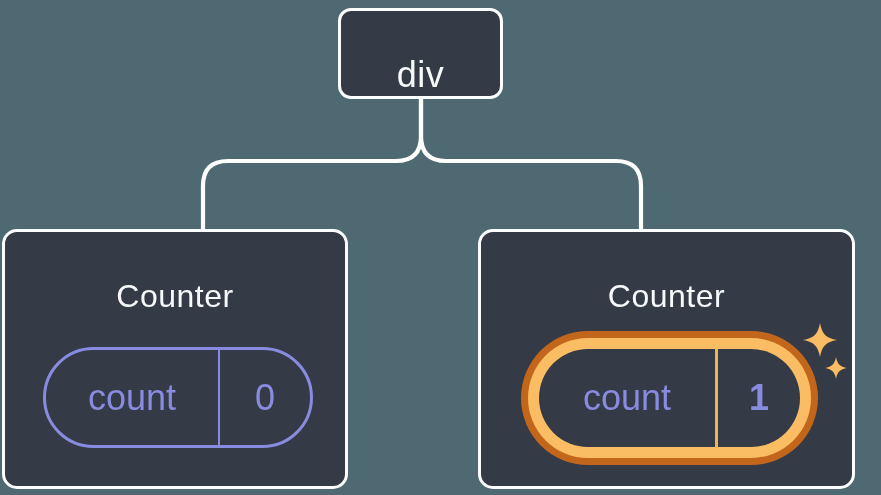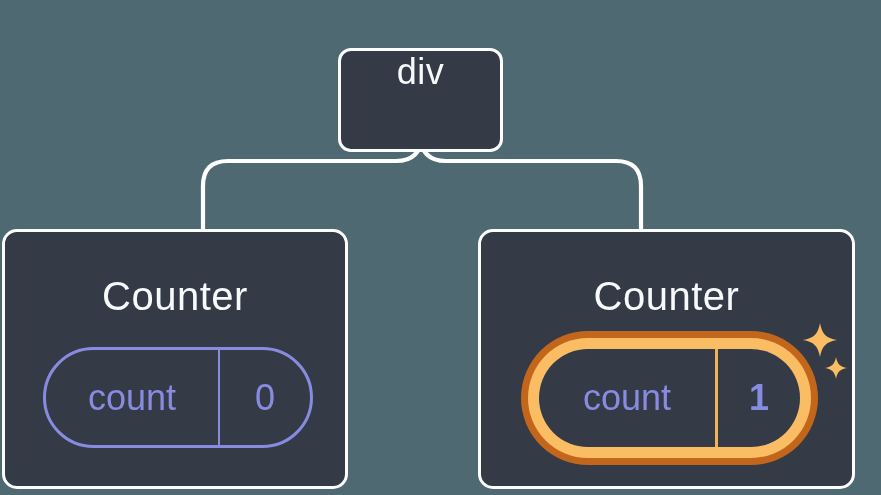--- a/index.html
+++ b/index.html
@@ -22,51 +22,50 @@
   }
   .conn {
     fill: none;
     stroke: #FFFFFF;
     stroke-width: 4.2;
     stroke-linecap: round;
   }
   .node-root {
     position: absolute;
     left: 338px; top: 8px;
-    width: 165px; height: 104px;
+    width: 165px; height: 91px;
     box-sizing: border-box;
     background: #343A46;
     border: 3.5px solid #FCFDFE;
     border-radius: 13px;
     display: flex;
-    align-items: flex-start;
+    align-items: flex-end;
     justify-content: center;
     color: #F7F9FB;
     font-size: 36px;
     letter-spacing: 0.5px;
-    margin-top: 40px;
   }
   .card {
     position: absolute;
     top: 229px;
     height: 260px;
     box-sizing: border-box;
     background: #343A46;
     border: 3.5px solid #FCFDFE;
     border-radius: 15px;
   }
   .card-left  { left: 2px;   width: 346px; }
   .card-right { left: 478px; width: 377px; }
   .card-title {
     position: absolute;
     left: 0; top: 42px;
     width: 100%;
     text-align: center;
     color: #F7F9FB;
-    font-size: 40px;
+    font-size: 32px;
     line-height: 44px;
     letter-spacing: 0.5px;
   }
   
   .pill-plain {
     position: absolute;
     left: 38px; top: 115px;
     width: 270px; height: 101px;
     box-sizing: border-box;
     border: 3px solid #888CE0;

